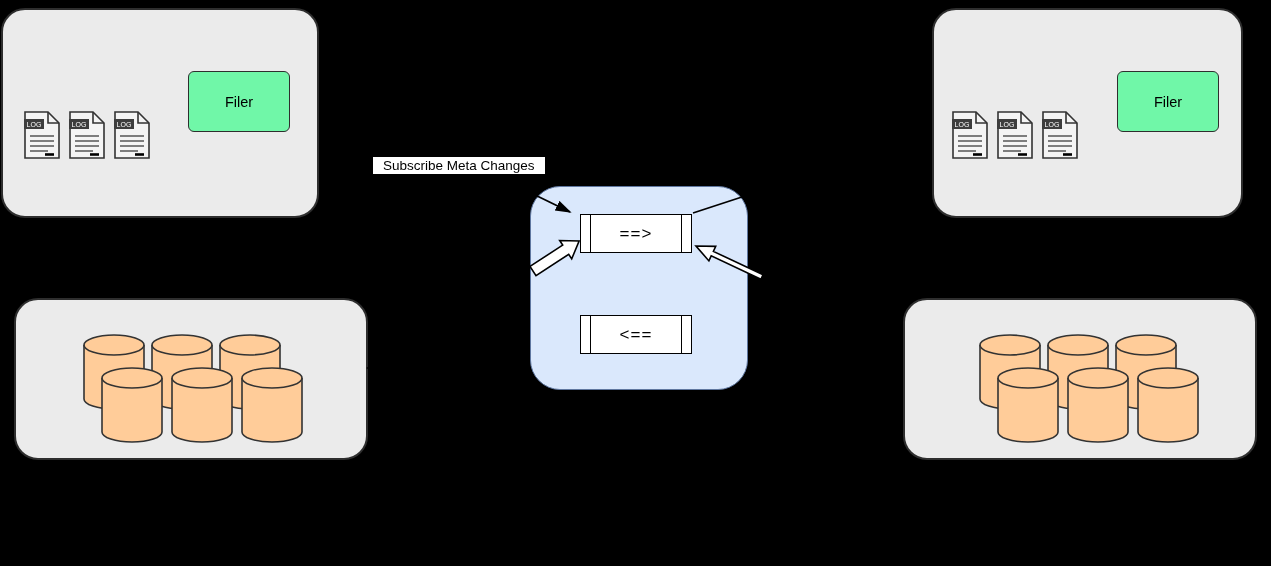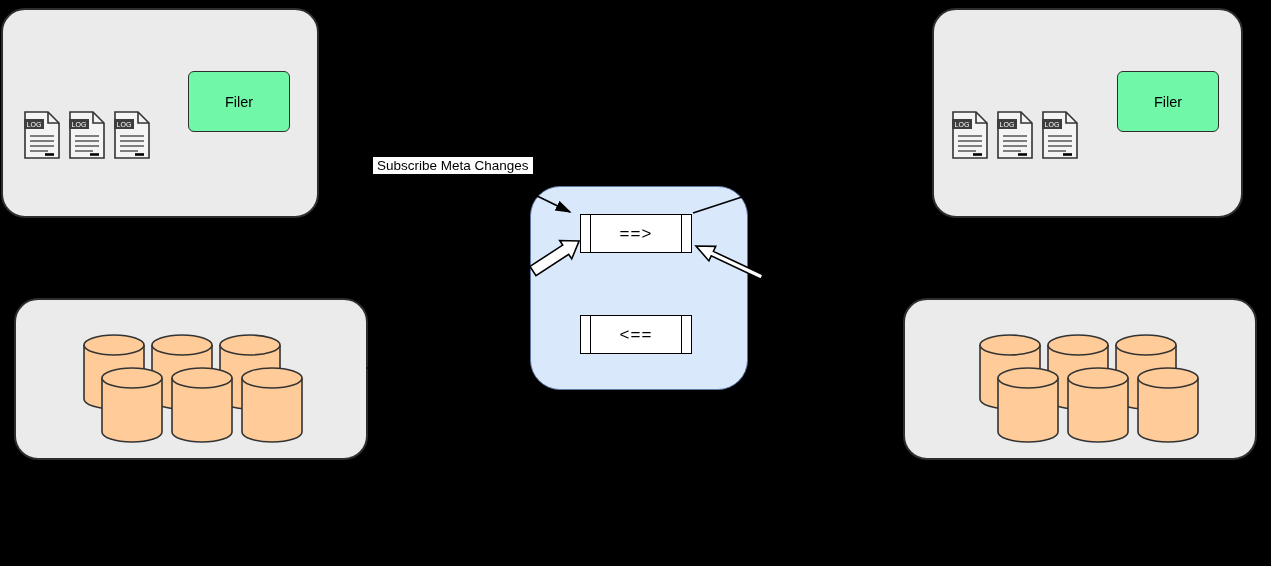--- a/index.html
+++ b/index.html
@@ -27,21 +27,21 @@
     box-sizing:border-box;display:flex;align-items:center;justify-content:center;
     font-size:17px;color:#000;z-index:3;letter-spacing:1px;
   }
   .queue .cap-l,.queue .cap-r{
     position:absolute;top:0;bottom:0;width:0;border-left:1.5px solid #000;
   }
   .queue .cap-l{left:9px;}
   .queue .cap-r{right:9px;}
   .label-chip{
     position:absolute;left:373px;top:157px;background:#fff;color:#000;
-    font-size:13.5px;line-height:17px;padding:0 4px;z-index:4;white-space:nowrap;
+    font-size:13.5px;line-height:17px;padding:0 10px;z-index:4;white-space:nowrap;
   }
   #arrows{position:absolute;left:0;top:0;z-index:5;pointer-events:none;}
 </style>
 </head>
 <body>
 
 <div id="canvas">
 
   <div class="cluster" style="left:1px;top:8px;width:318px;height:210px;">
   </div>

